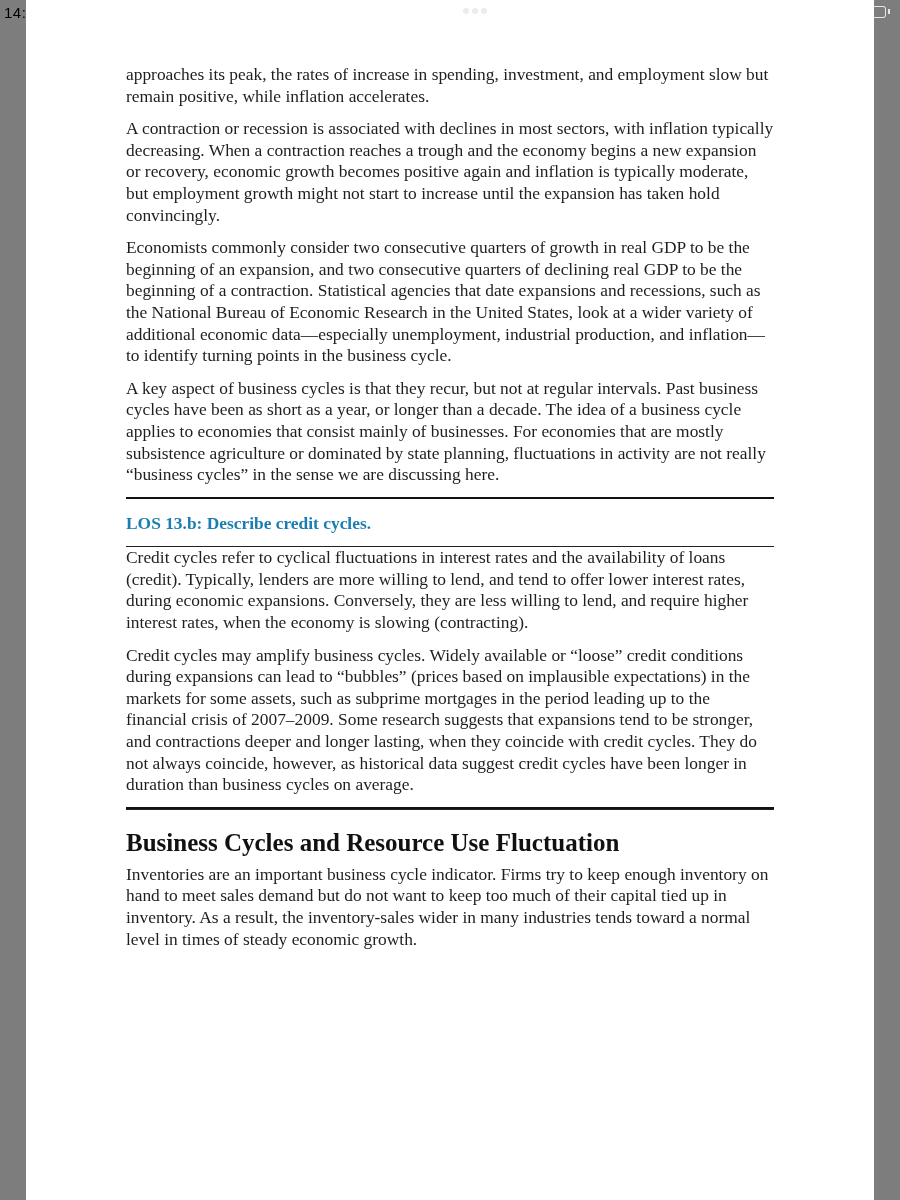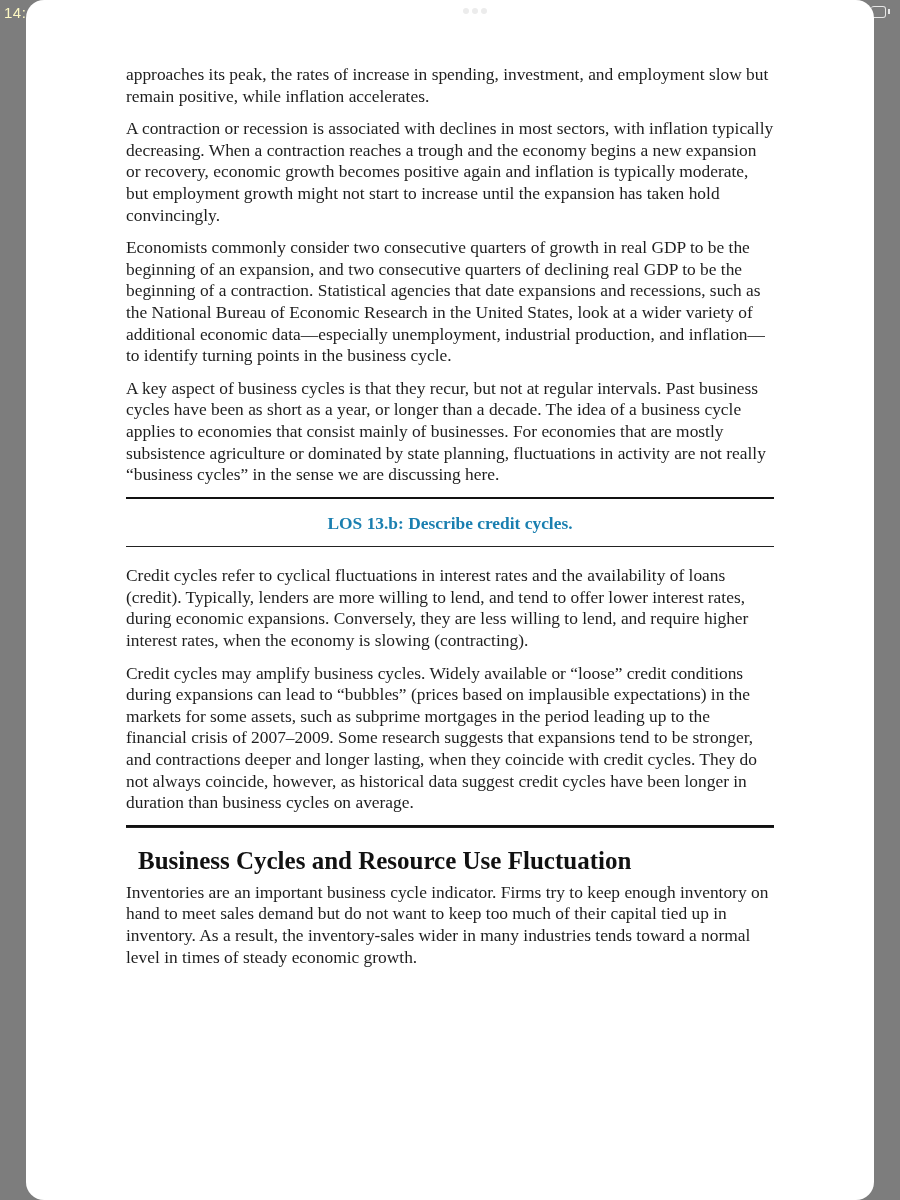--- a/index.html
+++ b/index.html
@@ -3,56 +3,54 @@
   <meta charset="utf-8">
   <style>
     html, body { margin: 0; padding: 0; }
     body {
       width: 900px; height: 1200px; overflow: hidden;
       background: #7d7d7d; position: relative;
       font-family: "Liberation Serif", "DejaVu Serif", serif;
     }
     .status-time {
       position: absolute; left: 4px; top: 4px;
-      color: #fef9c3; font-family: "Liberation Sans", sans-serif;
+      color: #000000; font-family: "Liberation Sans", sans-serif;
       font-size: 15px; letter-spacing: 0.5px;
     }
     .battery {
       position: absolute; right: 14px; top: 6px;
       width: 14px; height: 10px; border: 1.5px solid #e6e6e6; border-radius: 3px;
       border-left: none;
     }
     .battery-tip {
       position: absolute; right: 10px; top: 9px; width: 2px; height: 5px; background: #e6e6e6;
     }
     .page {
       position: absolute; left: 26px; top: 0; width: 848px; height: 1200px;
       background: #ffffff;
-      border-radius: 18px;
     }
     .dots {
       position: absolute; left: 437px; top: 8px; display: flex; gap: 3px;
     }
     .dots span { width: 6px; height: 6px; border-radius: 50%; background: #ececec; display: block; }
     .content {
       position: absolute; left: 100px; top: 64px; width: 648px;
       color: #1e1e1e; font-size: 17.4px; line-height: 21.6px;
     }
     p { margin: 0 0 11px 0; }
     b { font-weight: normal; }
     .rule-thick { border: none; border-top: 2.5px solid #111; margin: 8px 0 0 0; }
     .rule-thin { border: none; border-top: 1.3px solid #222; margin: 0; }
     .los {
       color: #1a7fb0; font-weight: bold; font-size: 17.4px; line-height: 21.6px;
       margin: 14px 0 12px 0;
-      text-align: center;
     }
-    .after-rule { margin-top: 18px; }
+    .after-rule { }
     .section-title {
-      font-size: 25px; font-weight: bold; color: #111; margin: 18px 0 6px 12px; line-height: 30px;
+      font-size: 25px; font-weight: bold; color: #111; margin: 18px 0 6px 0; line-height: 30px;
     }
   </style>
 </head>
 <body>
 
 <div class="status-time">14:</div>
 <div class="battery"></div>
 <div class="battery-tip"></div>
 
 <div class="page">

